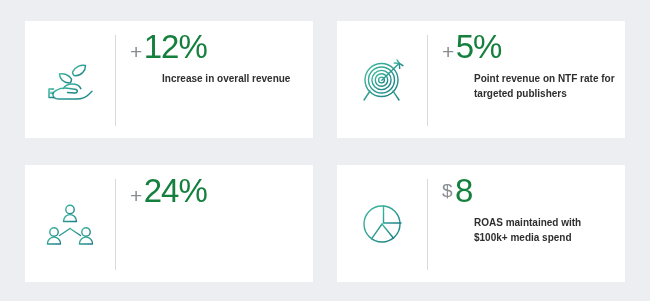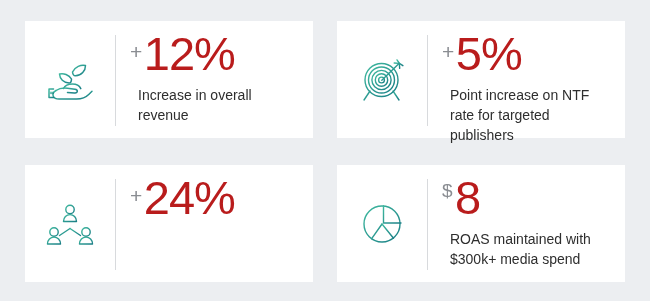--- a/index.html
+++ b/index.html
@@ -81,35 +81,35 @@
     letter-spacing: -0.5px;
   }
 
   .stat-prefix.dollar {
     font-size: 19px;
     padding-top: 6px;
     padding-right: 3px;
   }
 
   .stat-number {
-    font-size: 47px;
-    color: #b91c1c;
+    font-size: 33px;
+    color: #15803d;
     font-weight: 300;
     line-height: 0.98;
     letter-spacing: -1px;
     font-family: "Liberation Sans", sans-serif;
   }
 
   .stat-caption {
     margin-top: 9px;
-    margin-left: 8px;
-    font-size: 14px;
+    margin-left: 32px;
+    font-size: 10px;
     line-height: 1.42;
     color: #2e2e2e;
-    font-weight: 400;
+    font-weight: 700;
     max-width: 172px;
   }
 
   .stat-card.wide-caption .stat-caption {
     max-width: 185px;
   }
 </style>
 </head>
 <body>
 
@@ -179,21 +179,21 @@
           <path d="M41.0 4.9 L43.4 8.3 L46.9 10.7"></path>
         </g>
       </svg>
     </div>
     <div class="card-divider"></div>
     <div class="card-body">
       <div class="stat-value">
         <span class="stat-prefix">+</span>
         <span class="stat-number">5%</span>
       </div>
-      <div class="stat-caption">Point increase on NTF rate for targeted publishers</div>
+      <div class="stat-caption">Point revenue on NTF rate for targeted publishers</div>
     </div>
   </div>
 
   <div class="stat-card wide-caption">
     <div class="card-icon-col">
       <svg width="56" height="48" viewBox="0 0 56 48" fill="none" aria-hidden="true">
         <defs>
           <linearGradient id="g3" x1="0" y1="0" x2="1" y2="1">
             <stop offset="0%" stop-color="#3fb99f"></stop>
             <stop offset="100%" stop-color="#1b7f86"></stop>
@@ -247,17 +247,17 @@
           <path d="M32 17.5 L32.2 17.5 M35 17.5 L35.2 17.5 M38 17.5 L38.2 17.5" stroke-width="1.8"></path>
         </g>
       </svg>
     </div>
     <div class="card-divider"></div>
     <div class="card-body">
       <div class="stat-value">
         <span class="stat-prefix dollar">$</span>
         <span class="stat-number">8</span>
       </div>
-      <div class="stat-caption">ROAS maintained with $300k+ media spend</div>
+      <div class="stat-caption">ROAS maintained with $100k+ media spend</div>
     </div>
   </div>
 
 </div>
 
 </body></html>

